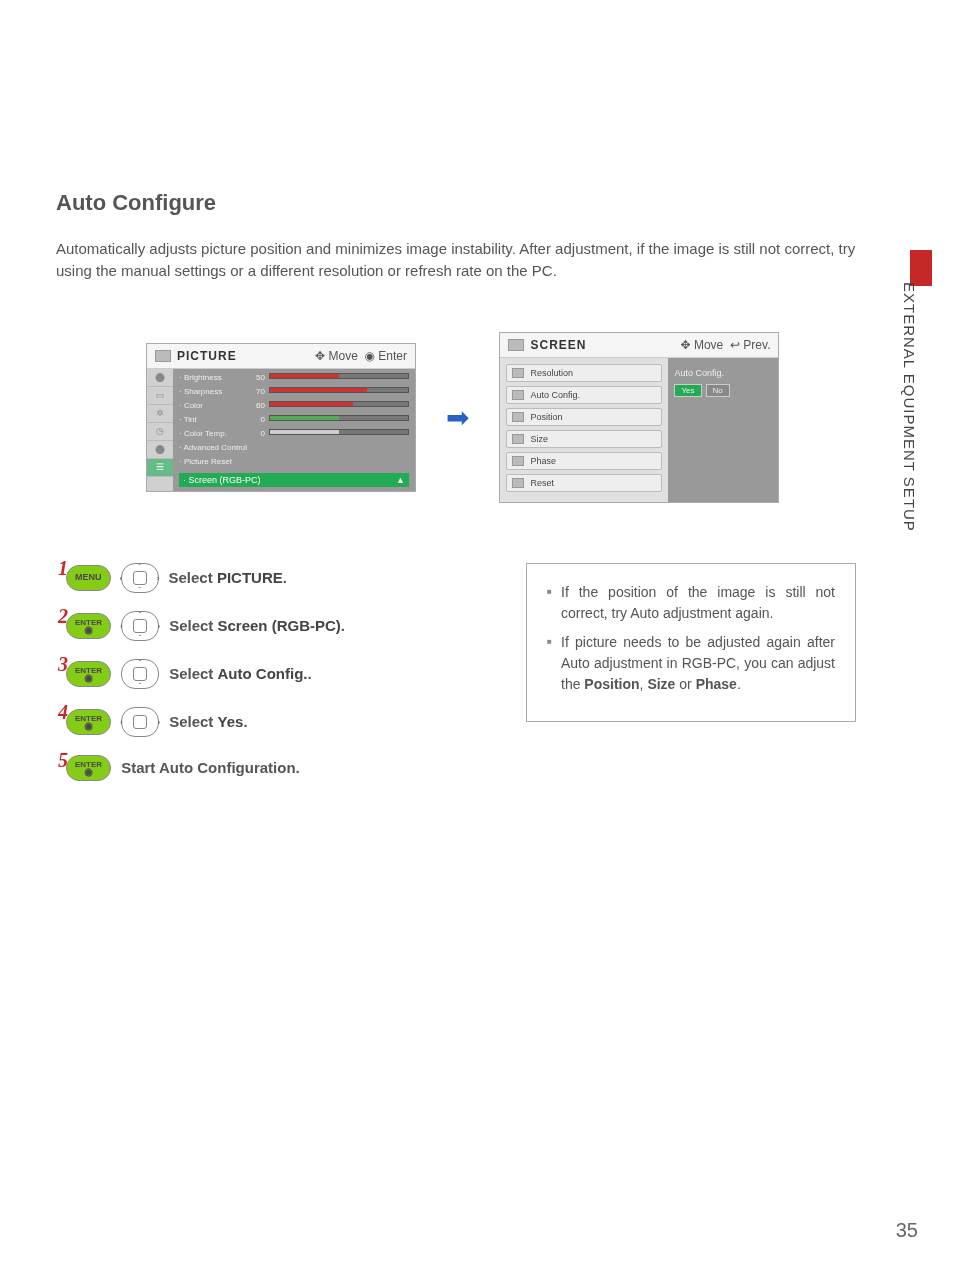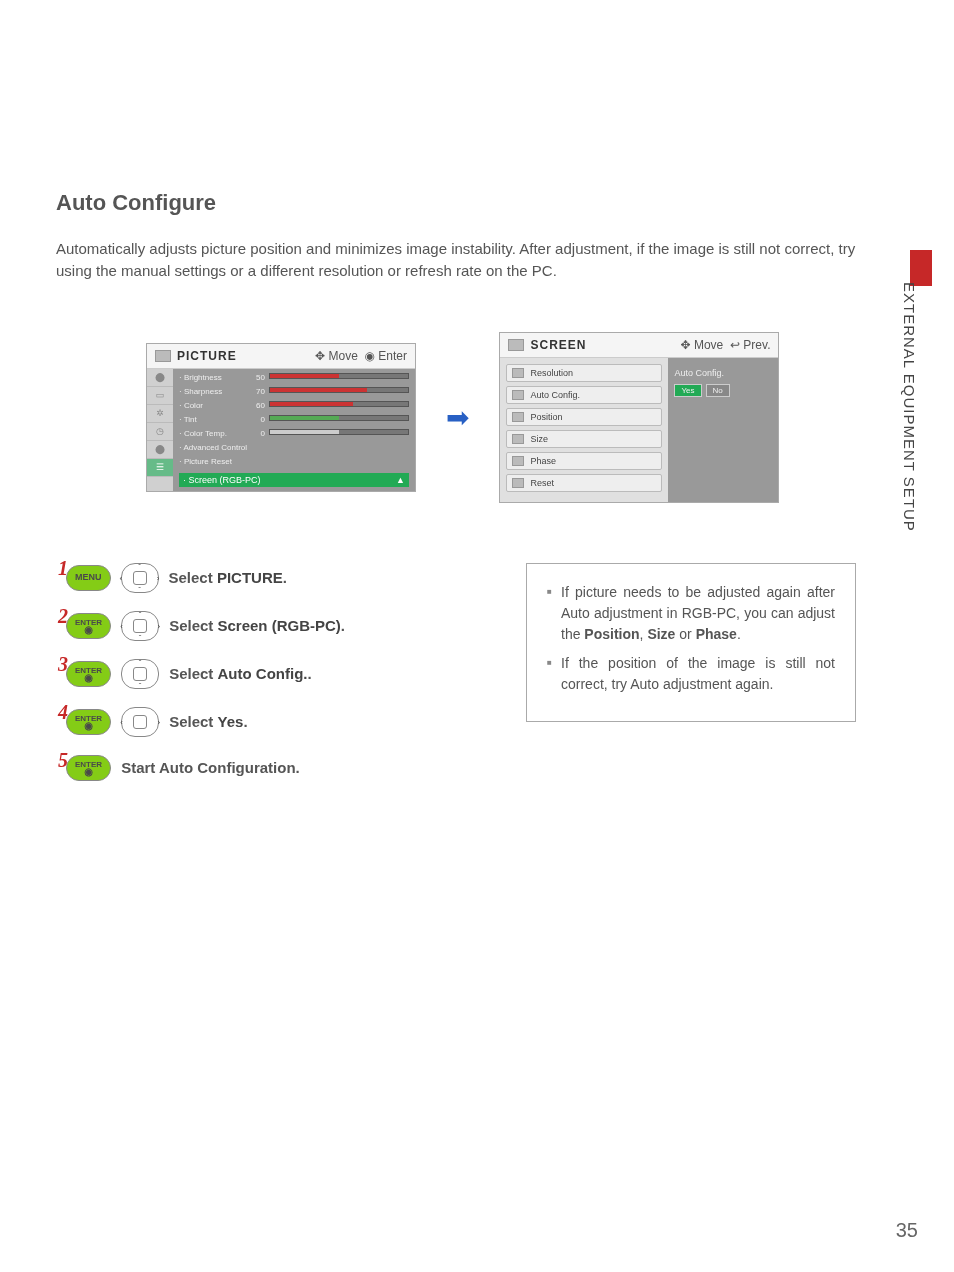--- a/index.html
+++ b/index.html
@@ -345,19 +345,19 @@
         <div class="keycap small">
             <span>ENTER</span>
             <span class="dot">◉</span>
           </div>
         <div class="step-text"><span>Start Auto Configuration.</span></div>
       </div>
 
     </div>
 
     <div class="tips">
+      <li>If the position of the image is still not correct, try Auto adjustment again.</li>
       <li>
         <span>If picture needs to be adjusted again after Auto adjustment in RGB-PC, you can adjust the </span><b>Position</b><span>, </span><b>Size</b><span> or </span><b>Phase</b><span>.</span>
       </li>
-      <li>If the position of the image is still not correct, try Auto adjustment again.</li>
     </div>
   </div>
 </div>
 
 </body></html>

